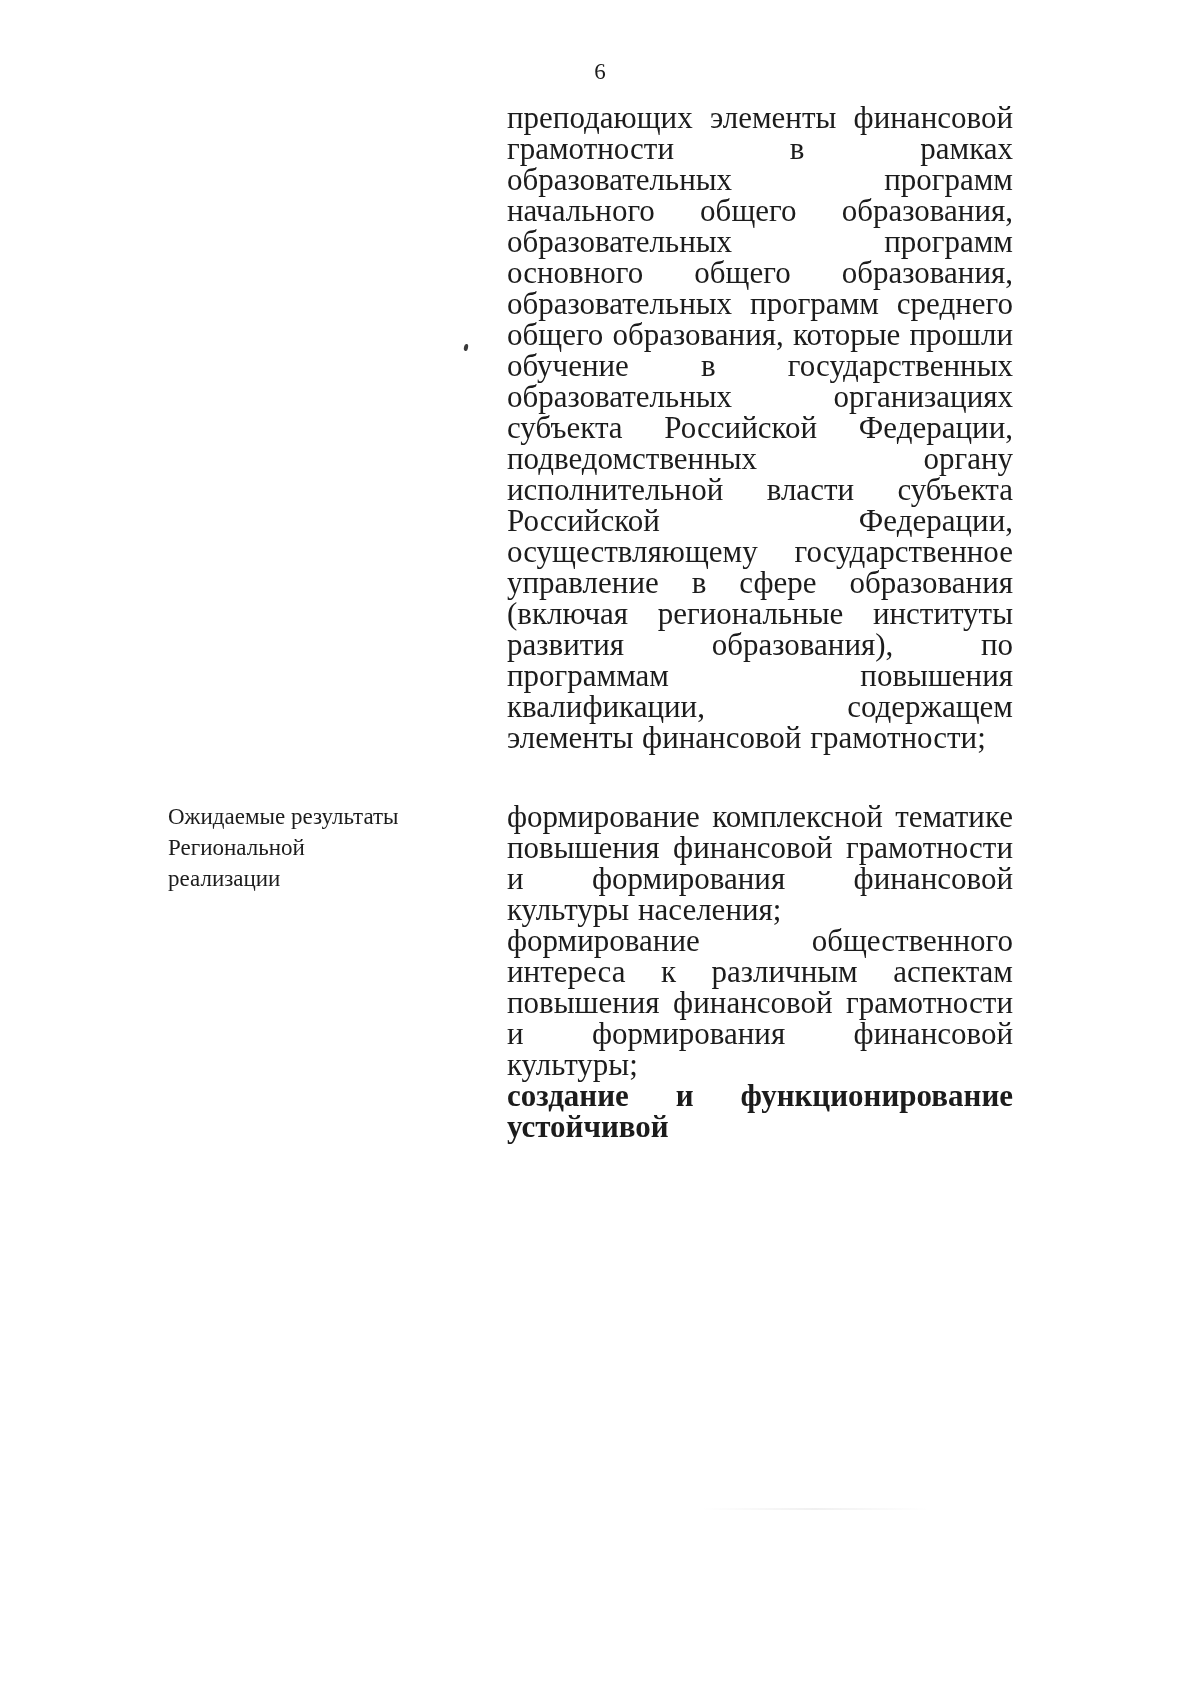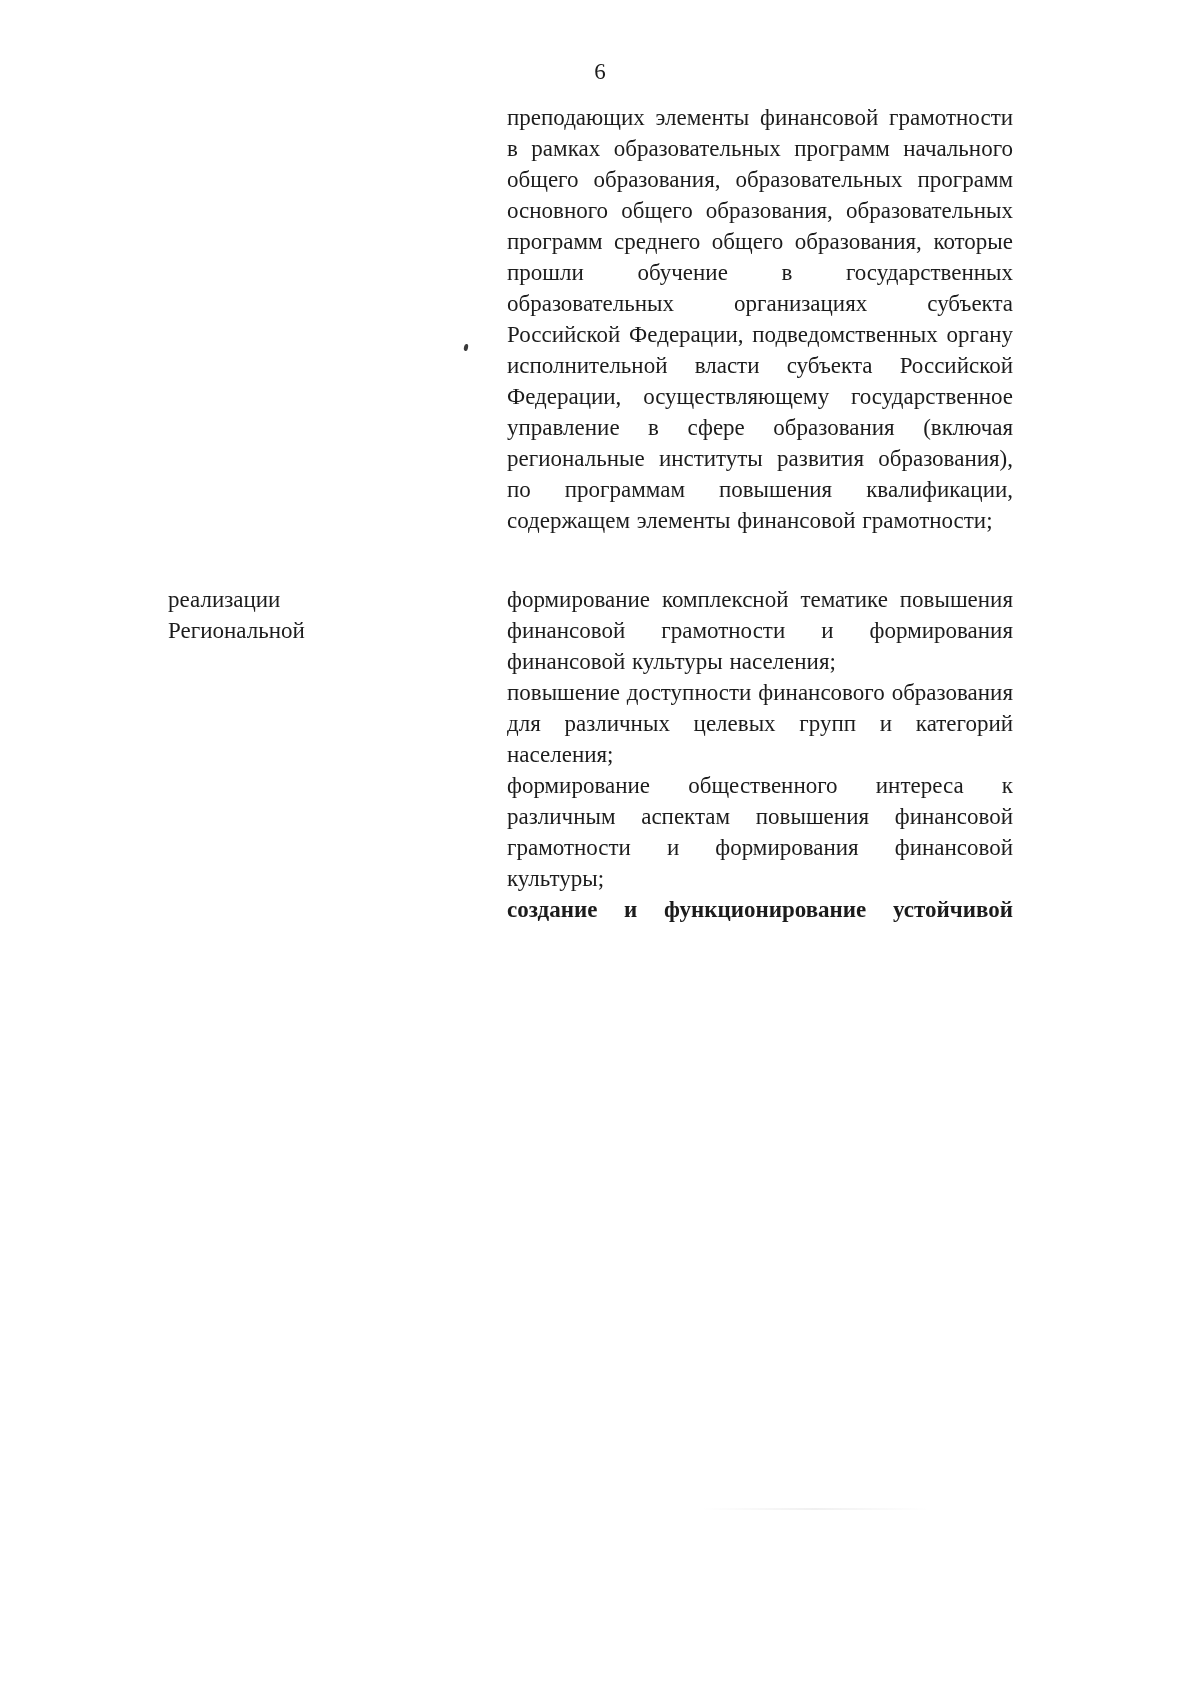--- a/index.html
+++ b/index.html
@@ -45,21 +45,21 @@
     font-size: 23px;
     line-height: 31px;
     text-align: left;
   }
   .label-col p {
     margin: 0;
   }
   .body-col {
     width: 506px;
     flex: 0 0 506px;
-    font-size: 23px;
+    font-size: 31px;
     line-height: 31px;
     text-align: justify;
   }
   .body-col p {
     margin: 0;
     word-spacing: 1px;
   }
   .body-col p.force-justify {
     text-align-last: justify;
     font-weight: bold;
@@ -97,25 +97,25 @@
 
     <section class="row">
       <div class="label-col"></div>
       <div class="body-col">
         <p>преподающих элементы финансовой грамотности в рамках образовательных программ начального общего образования, образовательных программ основного общего образования, образовательных программ среднего общего образования, которые прошли обучение в государственных образовательных организациях субъекта Российской Федерации, подведомственных органу исполнительной власти субъекта Российской Федерации, осуществляющему государственное управление в сфере образования (включая региональные институты развития образования), по программам повышения квалификации, содержащем элементы финансовой грамотности;</p>
       </div>
     </section>
 
     <section class="row">
       <div class="label-col">
+        <p>Ожидаемые результаты</p>
+        <p>Региональной</p>
         <p>реализации</p>
-        <p>Региональной</p>
       </div>
       <div class="body-col">
         <p>формирование комплексной тематике повышения финансовой грамотности и формирования финансовой культуры населения;</p>
-        <p>повышение доступности финансового образования для различных целевых групп и категорий населения;</p>
         <p>формирование общественного интереса к различным аспектам повышения финансовой грамотности и формирования финансовой культуры;</p>
         <p class="force-justify">создание и функционирование устойчивой</p>
       </div>
     </section>
 
   </div>
 </div>
 
 </body></html>

